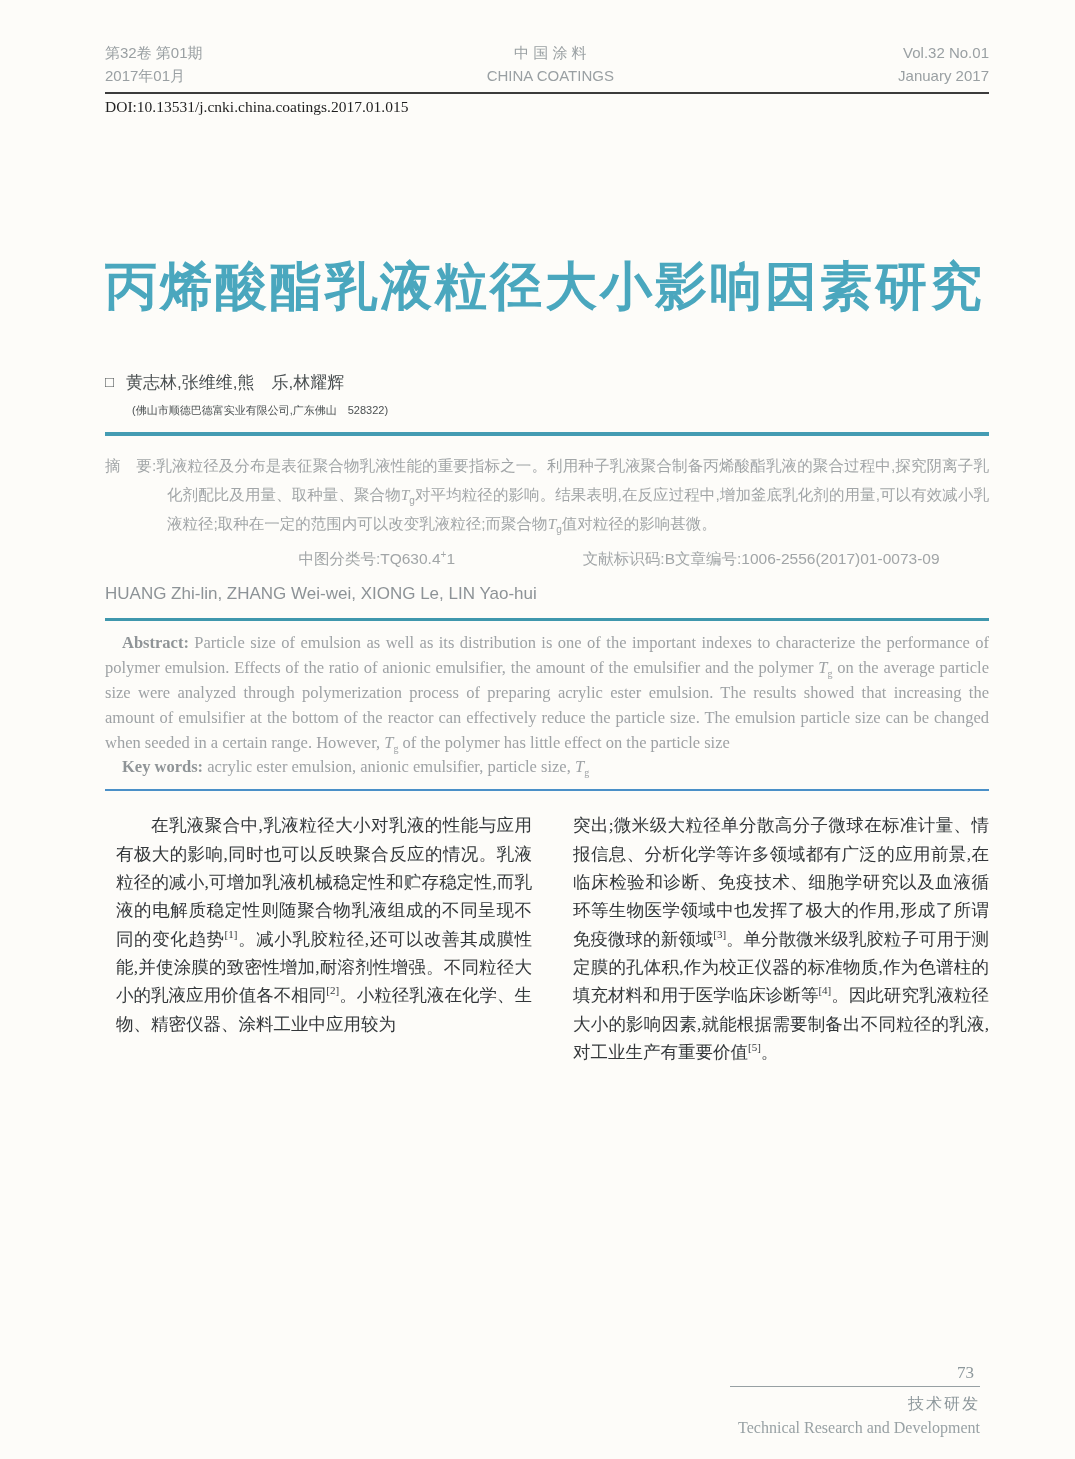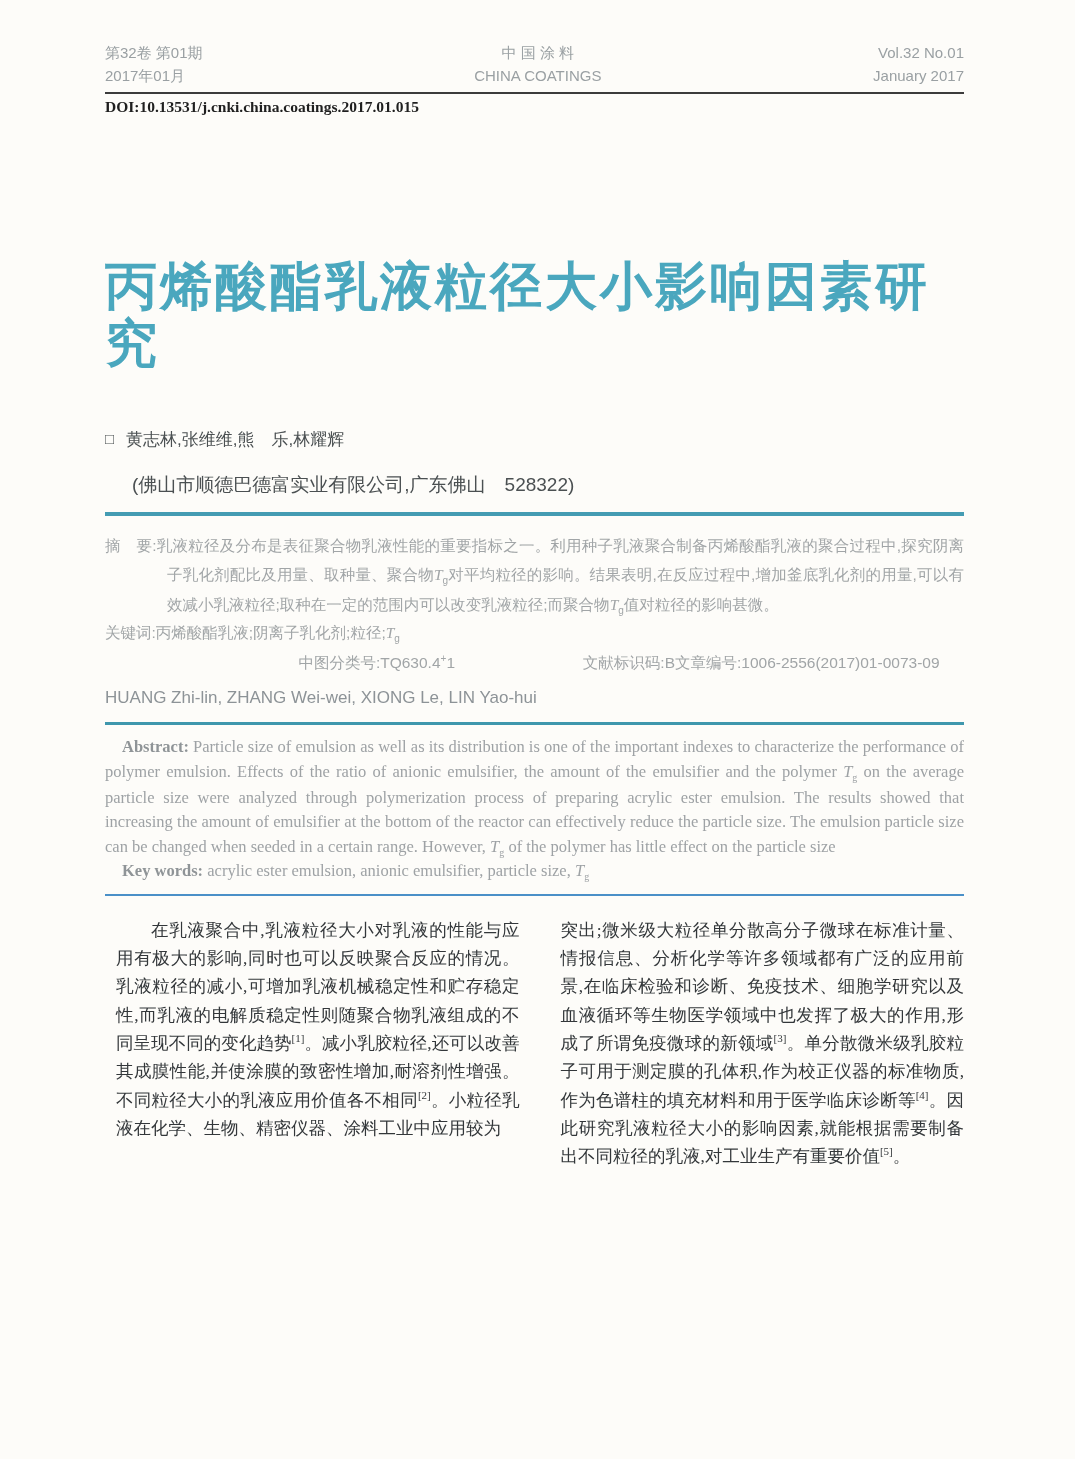--- a/index.html
+++ b/index.html
@@ -3,41 +3,41 @@
 <meta charset="utf-8">
 <style>
   html,body{margin:0;padding:0;}
   body{background:#e8e8e8;}
   .page{
     position:relative;
     width:1075px;height:1459px;
     margin:0 auto;
     background:#fdfcf9;
     box-sizing:border-box;
-    padding:42px 111px 0 105px;
+    padding:42px 86px 0 105px;
     overflow:hidden;
     font-family:"Liberation Sans",sans-serif;
     color:#333;
   }
   
   .jheader{display:flex;justify-content:space-between;align-items:flex-start;
     color:#9aa0a3;font-size:15px;line-height:1.5;}
   .jheader .hc{text-align:center;}
   .jheader .hr{text-align:right;}
   .header-rule{border-top:2px solid #3c3c3c;margin-top:5px;}
-  .doi{font-family:"Liberation Serif",serif;color:#1f1f1f;font-size:15.5px;margin-top:4px;font-weight:bold;}
+  .doi{font-family:"Liberation Serif",serif;color:#1f1f1f;font-size:15.5px;margin-top:4px;}
   
   .title-cn{
     margin:142px 0 0 0;font-size:52px;font-weight:700;letter-spacing:3px;
     color:#4aa7be;line-height:1.1;
   }
   
   .authors-cn{margin-top:56px;font-size:17px;color:#4b5052;}
   .authors-cn .marker{margin-right:12px;font-size:15px;position:relative;top:-1px;}
-  .affil-cn{margin-top:21px;font-size:19px;color:#4b5052;padding-left:27px;}
+  .affil-cn{margin-top:9px;font-size:11px;color:#4b5052;padding-left:27px;}
   .rule-teal-thick{margin-top:14px;height:4px;background:#449cb3;}
   
   .abstract-cn{
     margin-top:16px;color:#a1a5a7;font-size:15.5px;line-height:1.85;
     text-align:justify;padding-left:62px;text-indent:-62px;
   }
   .keywords-cn{margin-top:3px;color:#a1a5a7;font-size:15.5px;}
   .meta-row{display:flex;margin-top:9px;color:#a1a5a7;font-size:15.5px;text-align:right;}
   .meta-row .m1{width:350px;}
   .meta-row .m2{width:220px;}
@@ -104,21 +104,20 @@
 
   <div class="authors-cn">
     <span class="marker">□</span><span>黄志林,张维维,熊　乐,林耀辉</span>
   </div>
   <div class="affil-cn">(佛山市顺德巴德富实业有限公司,广东佛山　528322)</div>
 
   <div class="rule-teal-thick"></div>
 
   <div class="abstract-cn"><span>摘　要:</span><span>乳液粒径及分布是表征聚合物乳液性能的重要指标之一。利用种子乳液聚合制备丙烯酸酯乳液的聚合过程中,探究阴离子乳化剂配比及用量、取种量、聚合物</span><i class="tg">T</i><sub class="tg">g</sub><span>对平均粒径的影响。结果表明,在反应过程中,增加釜底乳化剂的用量,可以有效减小乳液粒径;取种在一定的范围内可以改变乳液粒径;而聚合物</span><i class="tg">T</i><sub class="tg">g</sub><span>值对粒径的影响甚微。</span></div>
 
-  <div class="keywords-cn"><span>关键词:</span><span>丙烯酸酯乳液;阴离子乳化剂;粒径;</span><i class="tg">T</i><sub class="tg">g</sub></div>
 
   <div class="meta-row">
     <div class="m1"><span>中图分类号:</span><span>TQ630.4</span><sup class="cls">+</sup><span>1</span></div>
     <div class="m2"><span>文献标识码:</span><span>B</span></div>
     <div class="m3"><span>文章编号:</span><span>1006-2556(2017)01-0073-09</span></div>
   </div>
 
   <div class="authors-en">HUANG Zhi-lin, ZHANG Wei-wei, XIONG Le, LIN Yao-hui</div>
 
   <div class="rule-teal-thin"></div>
@@ -132,14 +131,20 @@
 
   <div class="columns">
     <div class="col">
       <p class="indent"><span>在乳液聚合中,乳液粒径大小对乳液的性能与应用有极大的影响,同时也可以反映聚合反应的情况。乳液粒径的减小,可增加乳液机械稳定性和贮存稳定性,而乳液的电解质稳定性则随聚合物乳液组成的不同呈现不同的变化趋势</span><sup>[1]</sup><span>。减小乳胶粒径,还可以改善其成膜性能,并使涂膜的致密性增加,耐溶剂性增强。不同粒径大小的乳液应用价值各不相同</span><sup>[2]</sup><span>。小粒径乳液在化学、生物、精密仪器、涂料工业中应用较为</span></p>
     </div>
     <div class="col">
       <p><span>突出;微米级大粒径单分散高分子微球在标准计量、情报信息、分析化学等许多领域都有广泛的应用前景,在临床检验和诊断、免疫技术、细胞学研究以及血液循环等生物医学领域中也发挥了极大的作用,形成了所谓免疫微球的新领域</span><sup>[3]</sup><span>。单分散微米级乳胶粒子可用于测定膜的孔体积,作为校正仪器的标准物质,作为色谱柱的填充材料和用于医学临床诊断等</span><sup>[4]</sup><span>。因此研究乳液粒径大小的影响因素,就能根据需要制备出不同粒径的乳液,对工业生产有重要价值</span><sup>[5]</sup><span>。</span></p>
     </div>
   </div>
 
+  <div class="pfooter">
+    <div class="pageno">73</div>
+    <div class="f-rule"></div>
+    <div class="sec-cn">技术研发</div>
+    <div class="sec-en">Technical Research and Development</div>
+  </div>
 
 </div>
 
 </body></html>

